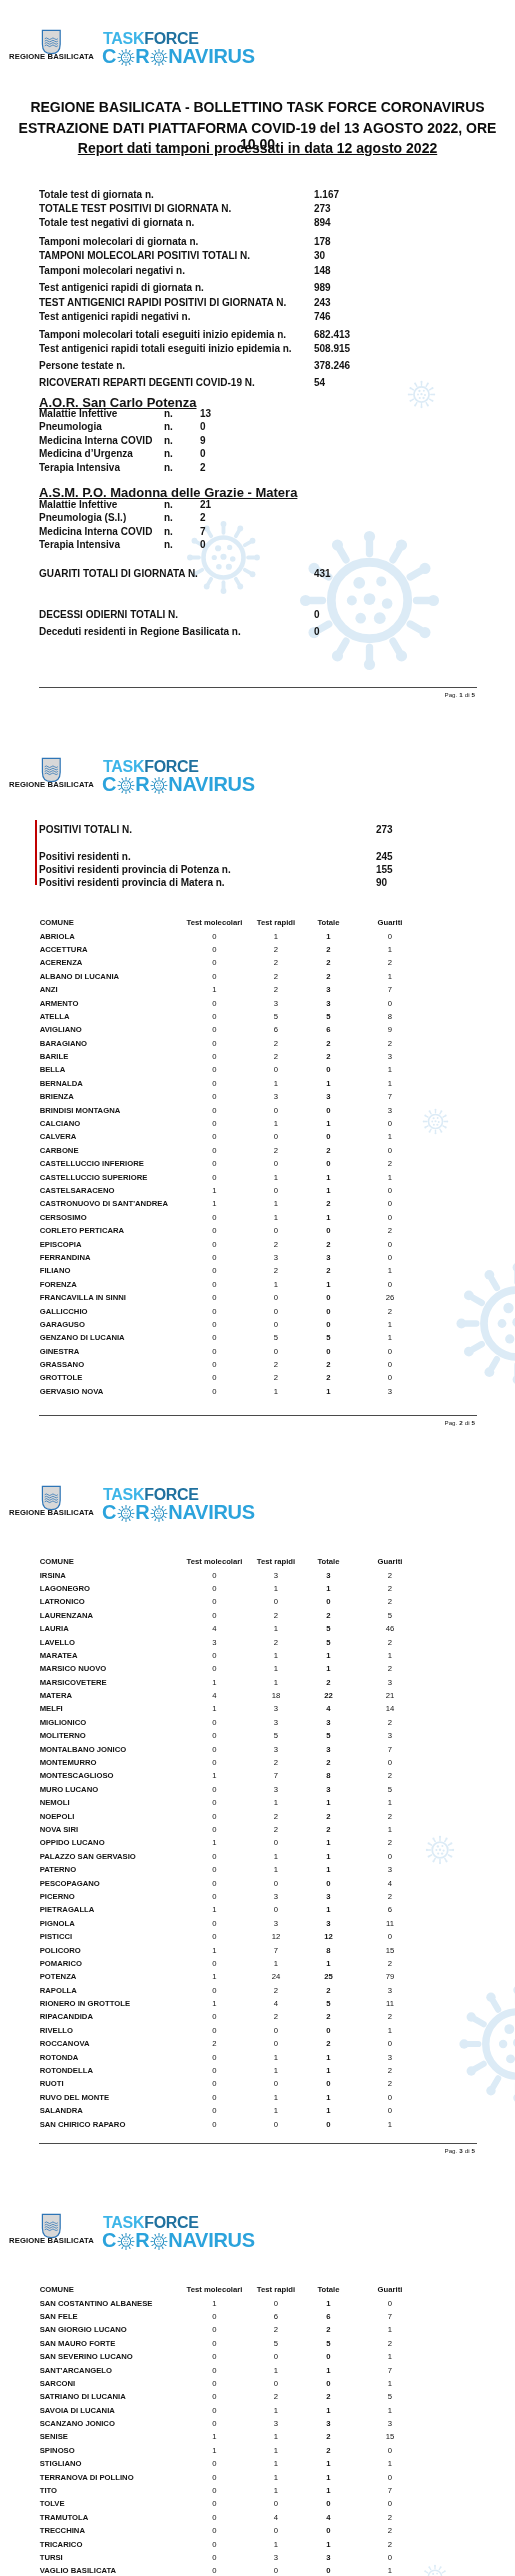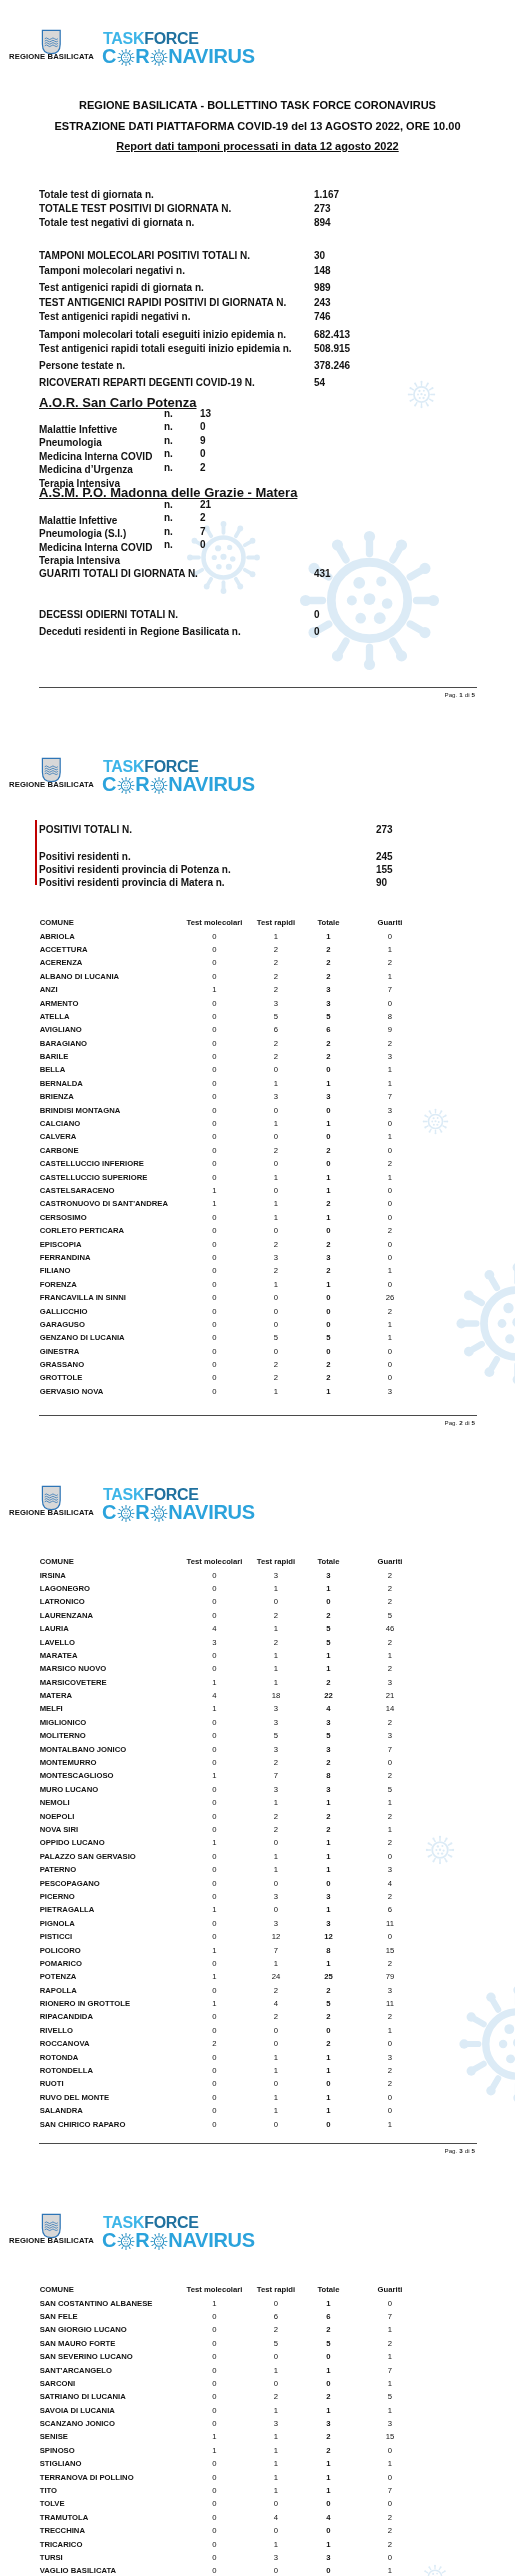--- a/index.html
+++ b/index.html
@@ -16,27 +16,27 @@
   .tf-task{color:#3db5e8;}
   .tf-force{color:#20719f;}
   .coronaline{position:absolute;left:102px;top:45px;font-size:20px;font-weight:bold;color:#2ba3dc;
     letter-spacing:-0.3px;white-space:nowrap;display:flex;align-items:center;}
   .logo-virus{width:18px;height:18px;color:#2a91c4;margin:0 0.5px;transform:translateY(0.5px);}
 
   
   .wm{position:absolute;color:#dcebf6;}
 
   
-  .title{position:absolute;left:0;width:515px;text-align:center;font-size:11px;font-weight:bold;color:#0d0d0d;}
+  .title{position:absolute;left:0;width:515px;text-align:center;font-size:14px;font-weight:bold;color:#0d0d0d;}
   .title.u{text-decoration:underline;text-align:center;}
   .srow,.wrow,.vrow{position:absolute;left:39px;width:453px;height:12.4px;font-size:10px;font-weight:bold;}
   .srow .lbl{position:absolute;left:0;white-space:nowrap;}
   .srow .val{position:absolute;left:275px;white-space:nowrap;}
   .sechead{position:absolute;left:39px;font-size:13px;font-weight:bold;text-decoration:underline;white-space:nowrap;}
-  .wrow .lbl{position:absolute;left:0;white-space:nowrap;margin-top:16px;}
+  .wrow .lbl{position:absolute;left:0;white-space:nowrap;}
   .wrow .nn{position:absolute;left:125px;}
   .wrow .wval{position:absolute;left:161px;}
 
   
   .fline{position:absolute;left:39px;top:687px;width:438px;border-top:0.8px solid #4a4a4a;}
   .pagenum{position:absolute;right:39px;top:691px;font-size:6.2px;color:#1c1c1c;}
   .pagenum b{margin:0 1px;}
   .pagenum span{margin:0 1px;}
 
   
@@ -148,20 +148,24 @@
       <span class="val">1.167</span>
     </div>
   <div class="srow" style="top:203px">
       <span class="lbl">TOTALE TEST POSITIVI DI GIORNATA N.</span>
       <span class="val">273</span>
     </div>
   <div class="srow" style="top:217px">
       <span class="lbl">Totale test negativi di giornata n.</span>
       <span class="val">894</span>
     </div>
+  <div class="srow" style="top:236px">
+      <span class="lbl">Tamponi molecolari di giornata n.</span>
+      <span class="val">178</span>
+    </div>
   <div class="srow" style="top:250px">
       <span class="lbl">TAMPONI MOLECOLARI POSITIVI TOTALI N.</span>
       <span class="val">30</span>
     </div>
   <div class="srow" style="top:265px">
       <span class="lbl">Tamponi molecolari negativi n.</span>
       <span class="val">148</span>
     </div>
   <div class="srow" style="top:282px">
       <span class="lbl">Test antigenici rapidi di giornata  n.</span>

